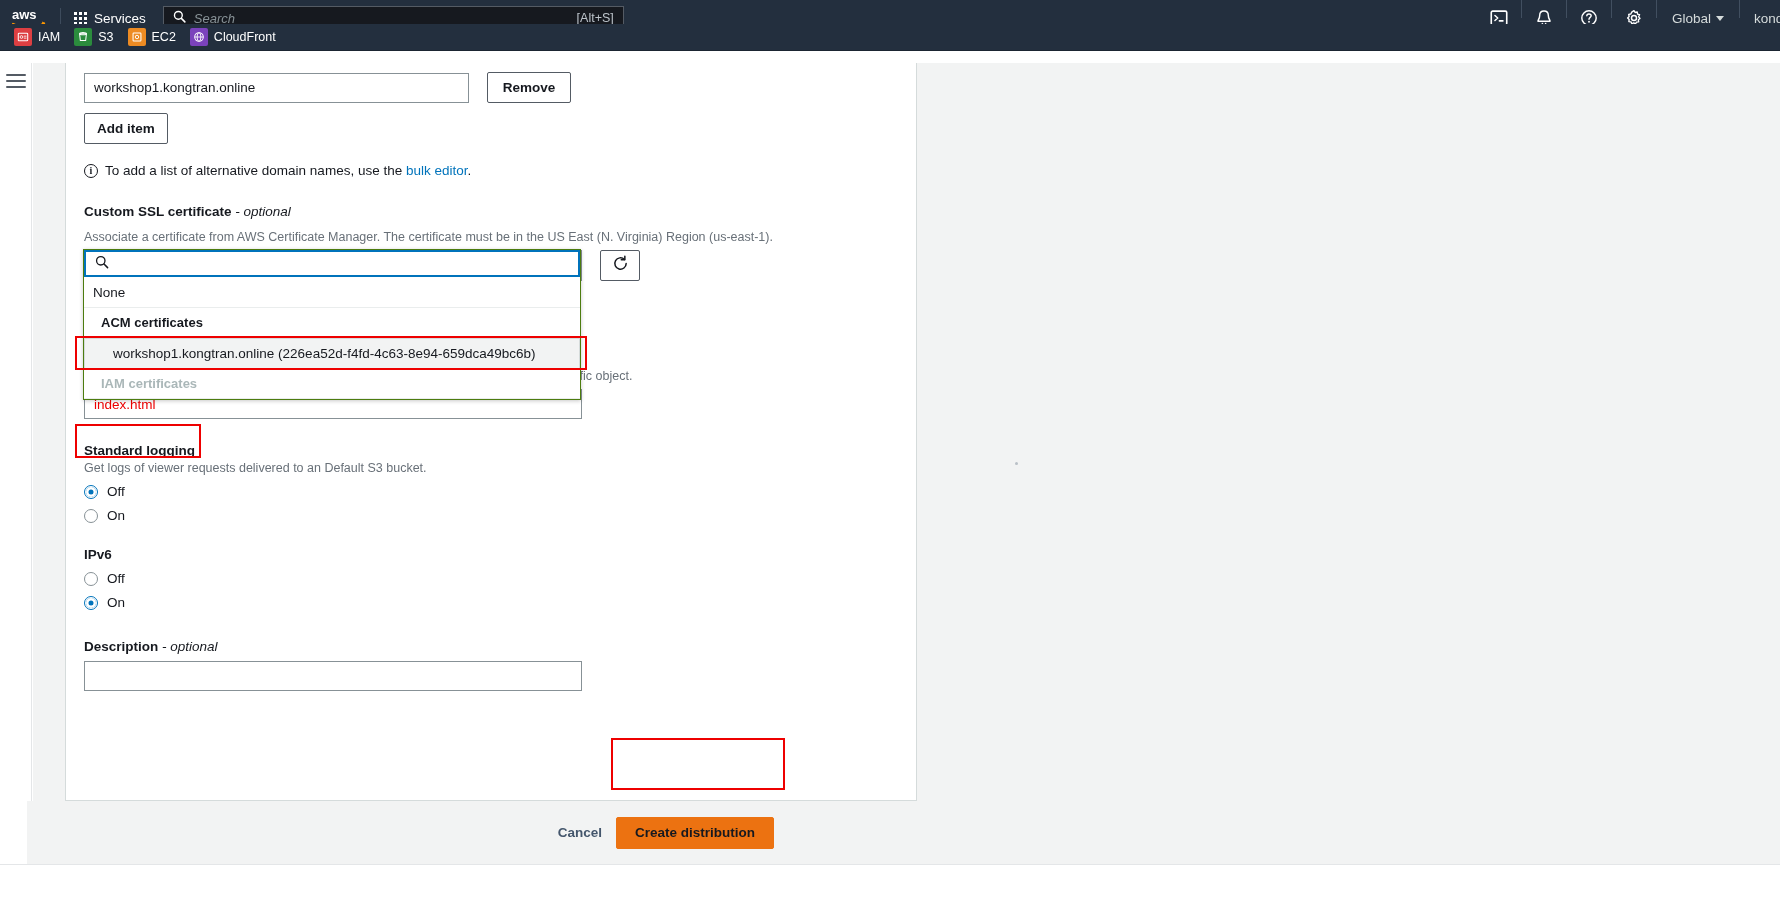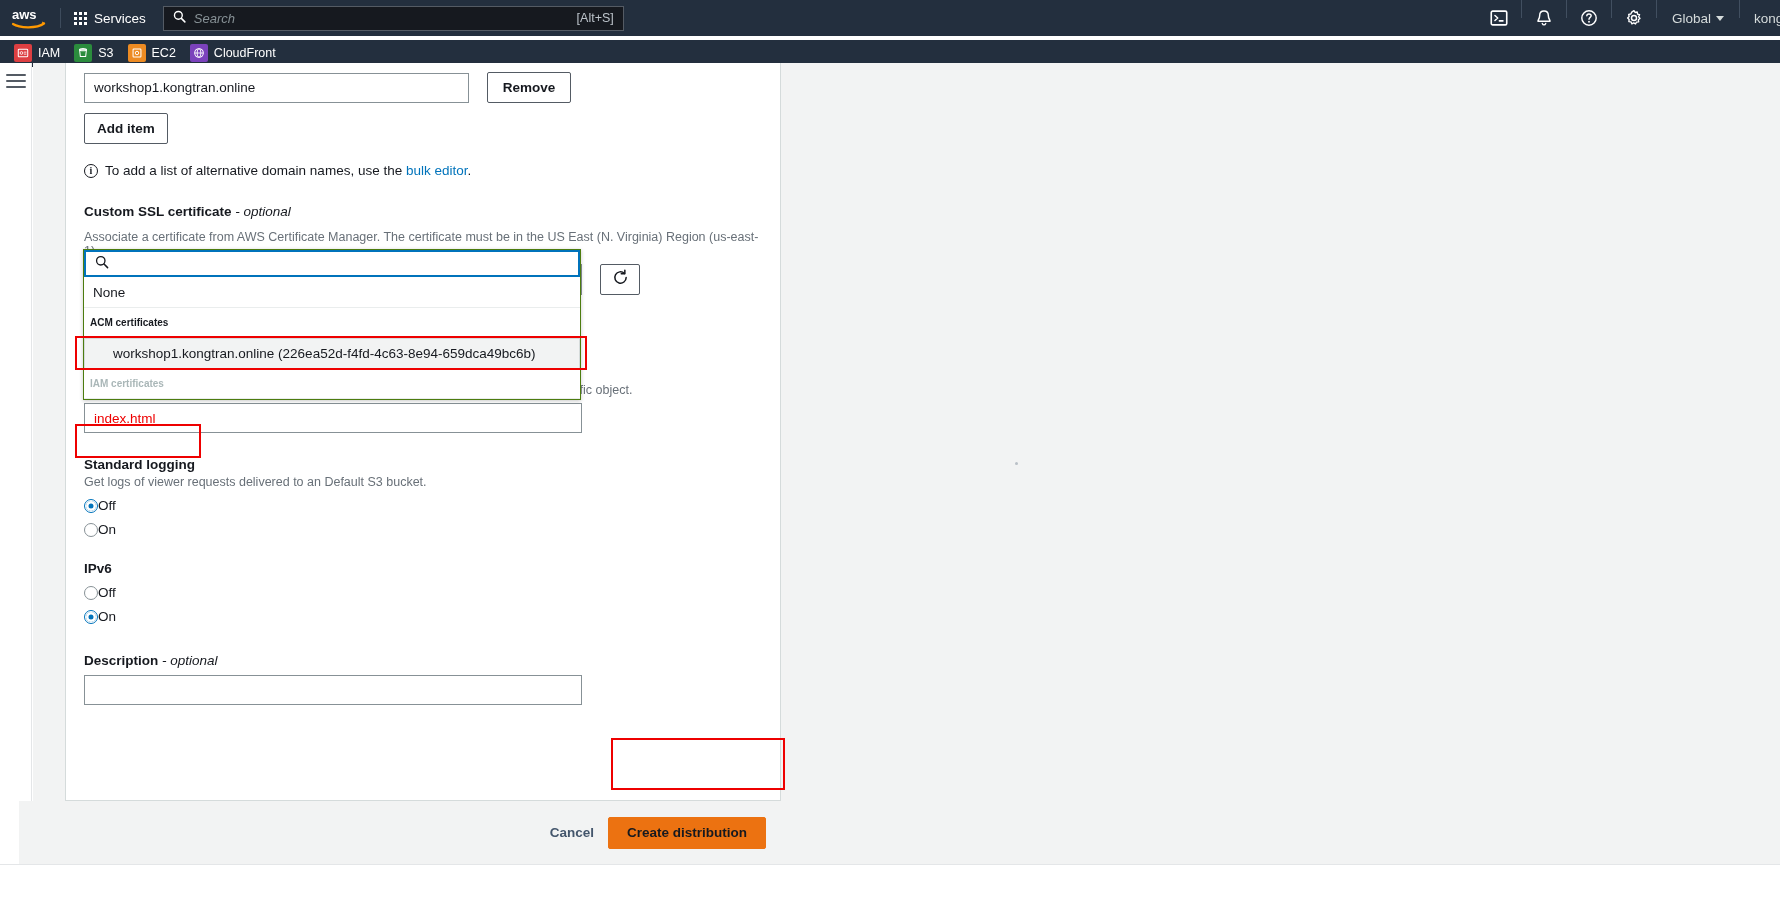--- a/index.html
+++ b/index.html
@@ -63,21 +63,21 @@
     border-right: 4.5px solid transparent; border-top: 5.5px solid #d5dbdb;
   }
   .account-btn {
     padding: 0 14px; height: 36px; display: flex; align-items: center;
     color: #d5dbdb; font-size: 13.5px; cursor: pointer;
     max-width: 40px; overflow: hidden; white-space: nowrap;
   }
 
   
   .shortcutbar {
-    position: absolute; top: 40px; left: 0;
+    position: absolute; top: 24px; left: 0;
     width: 1780px; height: 27px;
     background: #232f3e;
     display: flex; align-items: center; padding-left: 10px; gap: 0;
     border-bottom: 1px solid #1b2532;
   }
   .shortcut {
     display: flex; align-items: center; gap: 6px;
     padding: 0 10px 0 4px; height: 27px; cursor: pointer;
     color: #ffffff; font-size: 12.5px;
   }
@@ -106,21 +106,21 @@
     margin-bottom: 4px; border-radius: 1px;
   }
 
   
   .page-bg {
     position: absolute; top: 63px; left: 33px;
     width: 1747px; height: 840px; background: #f2f3f3;
   }
   .form-panel {
     position: absolute; top: 63px; left: 65px;
-    width: 716px; height: 738px;
+    width: 852px; height: 738px;
     background: #ffffff;
     border: 1px solid #d5dbdb;
     border-top: none;
     padding: 0 18px;
   }
 
   .row-inline { display: flex; align-items: center; gap: 18px; margin-top: 9px; }
   .txt-input {
     height: 30px; border: 1px solid #879196; background: #ffffff;
     font-family: "Liberation Sans", sans-serif; font-size: 13.5px;
@@ -180,52 +180,52 @@
   .dd-search {
     height: 27px; border: 2px solid #0073bb; display: flex; align-items: center;
     padding: 0 9px; background: #fff; cursor: text;
   }
   .dd-item {
     height: 31px; display: flex; align-items: center; padding: 0 9px;
     font-size: 13.5px; color: #16191f; cursor: pointer;
     border-bottom: 1px solid #eaeded;
   }
   .dd-group {
-    height: 30px; display: flex; align-items: center; padding: 0 6px;
-    font-size: 10px; font-weight: bold; color: #16191f;
+    height: 30px; display: flex; align-items: center; padding: 0 17px;
+    font-size: 13px; font-weight: bold; color: #16191f;
     border-bottom: 1px solid #eaeded;
   }
   .dd-group.disabled { color: #aab7b8; }
   .dd-option {
     height: 31px; display: flex; align-items: center; padding: 0 9px 0 28px;
     font-size: 13.5px; color: #16191f; cursor: pointer;
     background: #f2f3f3; border: 1px solid #d5dbdb;
   }
 
   
   .group-title { font-size: 13.5px; font-weight: bold; color: #16191f; margin-top: 24px; }
   .group-desc { font-size: 12.5px; color: #687078; margin-top: 3px; }
-  .radio-row { display: flex; align-items: center; margin-top: 9px; cursor: pointer; }
+  .radio-row { display: flex; align-items: center; gap: 9px; margin-top: 9px; cursor: pointer; }
   .radio {
     width: 14px; height: 14px; border-radius: 50%;
     border: 1.5px solid #879196; background: #ffffff; flex: 0 0 auto;
     position: relative;
   }
   .radio.checked { border: 1.5px solid #0073bb; }
   .radio.checked::after {
     content: ""; position: absolute; left: 50%; top: 50%;
     transform: translate(-50%,-50%);
     width: 10px; height: 10px; border-radius: 50%; background: #0073bb;
     box-shadow: inset 0 0 0 2.5px #ffffff;
   }
   .radio-label { font-size: 13.5px; color: #16191f; }
 
   
   .footer {
-    position: absolute; top: 801px; left: 19px;
+    position: absolute; top: 801px; left: 27px;
     width: 1747px; height: 63px; background: #f2f3f3;
     display: flex; align-items: center; justify-content: flex-end;
     padding-right: 1000px;
   }
   .btn-link-cancel {
     background: none; border: none; color: #44566c; font-weight: bold;
     font-size: 13.5px; cursor: pointer; padding: 8px 14px;
     font-family: "Liberation Sans", sans-serif;
   }
   .btn-primary {

